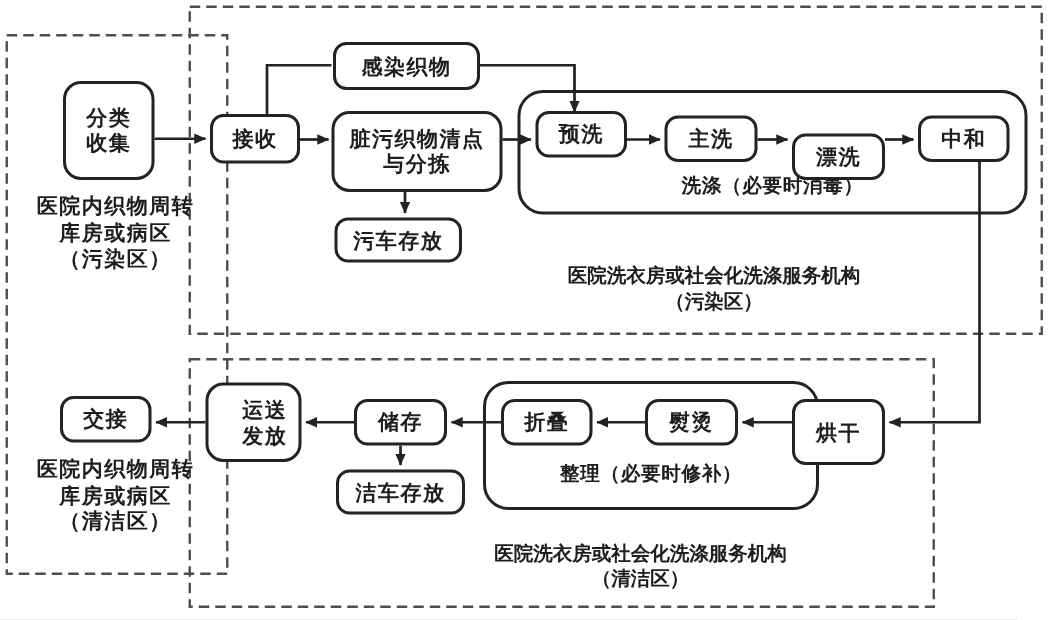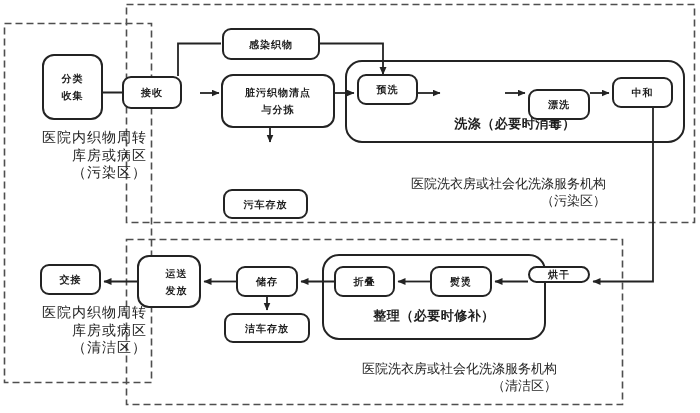--- a/index.html
+++ b/index.html
@@ -25,26 +25,26 @@
     border-radius:17px;box-sizing:border-box;background:transparent;
   }
   .group-label{
     position:absolute;left:0;right:0;text-align:center;
     font-size:13px;font-weight:bold;letter-spacing:.5px;color:var(--text);
   }
   .node{
     position:absolute;z-index:4;background:var(--bg);
     border:2px solid var(--line);border-radius:9px;box-sizing:border-box;
     display:flex;align-items:center;justify-content:center;
-    font-size:10px;font-weight:bold;letter-spacing:1px;line-height:17px;
+    font-size:14px;font-weight:bold;letter-spacing:1px;line-height:17px;
     text-align:center;white-space:pre-line;color:var(--text);
   }
   .node.big{border-radius:12px;}
   .zone-label{
-    position:absolute;z-index:4;text-align:right;font-weight:normal;color:var(--text);
+    position:absolute;z-index:4;text-align:center;font-weight:bold;color:var(--text);
   }
   .zl-small{font-size:14px;letter-spacing:1px;line-height:17.5px;}
   .zl-big{font-size:13px;letter-spacing:0;line-height:17px;}
 </style>
 </head>
 <body>
 
 <div id="stage">
 
   <svg id="zones-layer" viewBox="0 0 700 413">
@@ -79,31 +79,32 @@
     <path class="connector" d="M528,281.5 L495,281.5" marker-end="url(#arrowhead)"></path>
     <path class="connector" d="M430,281.5 L398,281.5" marker-end="url(#arrowhead)"></path>
     <path class="connector" d="M334,281.5 L301,281.5" marker-end="url(#arrowhead)"></path>
     <path class="connector" d="M236,281.5 L204,281.5" marker-end="url(#arrowhead)"></path>
     <path class="connector" d="M137,281.5 L104,281.5" marker-end="url(#arrowhead)"></path>
     <path class="connector" d="M267,297 L267,310" marker-end="url(#arrowhead)"></path>
   </svg>
 
   <div class="node big" style="left:42px;top:54px;width:61px;height:66px;">分类
 收集</div>
-  <div class="node" style="left:122px;top:76px;width:60px;height:33px;">接收</div>
+  <div class="node" style="left:140px;top:76px;width:60px;height:33px;">接收</div>
   <div class="node" style="left:222px;top:28px;width:98px;height:32px;">感染织物</div>
   <div class="node big" style="left:221px;top:74px;width:114px;height:54px;">脏污织物清点
 与分拣</div>
-  <div class="node" style="left:223px;top:145px;width:85px;height:30px;margin-top:44px;">污车存放</div>
+  <div class="node" style="left:223px;top:145px;width:85px;height:30px;">污车存放</div>
   <div class="node" style="left:357px;top:74px;width:61px;height:31px;">预洗</div>
+  <div class="node" style="left:443px;top:77px;width:62px;height:31px;">主洗</div>
   <div class="node" style="left:528px;top:77px;width:62px;height:31px;margin-top:12px;">漂洗</div>
   <div class="node" style="left:612px;top:77px;width:61px;height:31px;">中和</div>
   <div class="node" style="left:334px;top:266px;width:61px;height:31px;">折叠</div>
   <div class="node" style="left:430px;top:266px;width:62px;height:31px;">熨烫</div>
-  <div class="node" style="left:528px;top:266px;width:62px;height:17px;">烘干</div>
+  <div class="node" style="left:528px;top:266px;width:62px;height:44px;">烘干</div>
   <div class="node" style="left:236px;top:266px;width:62px;height:31px;">储存</div>
   <div class="node" style="left:224px;top:313px;width:86px;height:30px;">洁车存放</div>
   <div class="node big" style="left:137px;top:255px;width:64px;height:53px;padding-left:15px;">运送
 发放</div>
   <div class="node" style="left:40px;top:264px;width:61px;height:31px;">交接</div>
 
   <div class="zone-label zl-small" style="left:7px;top:129px;width:140px;">
     <div>医院内织物周转</div>
     <div>库房或病区</div>
     <div>（污染区）</div>

